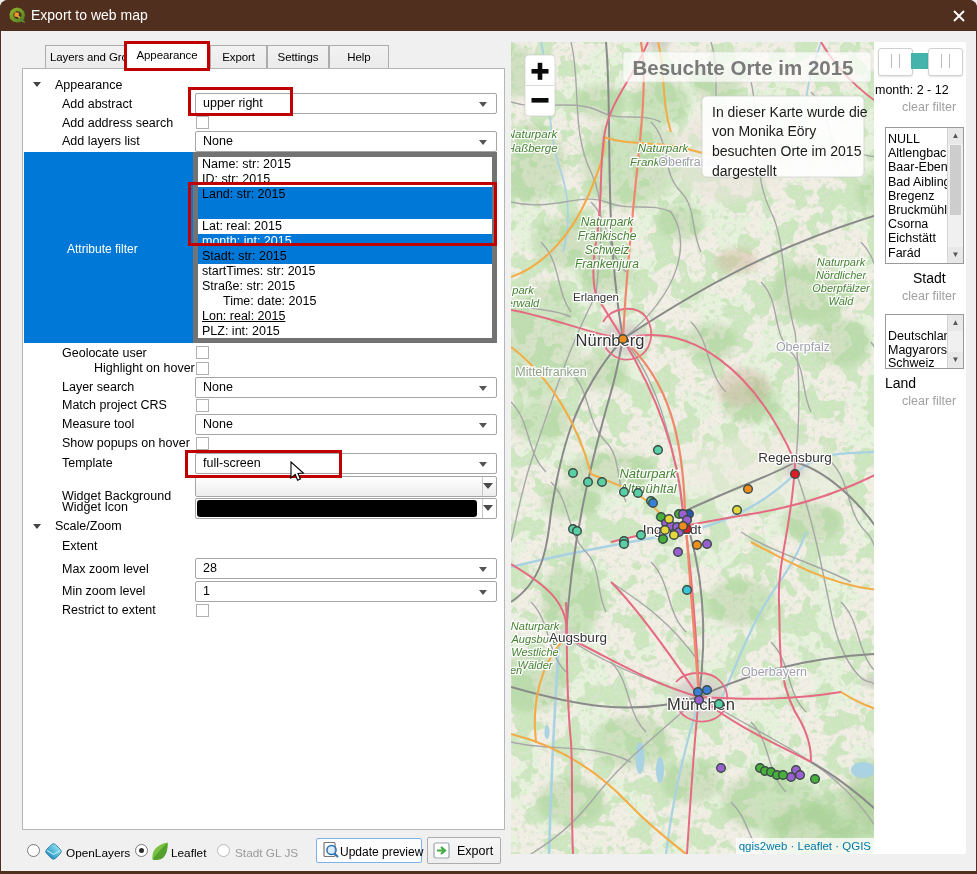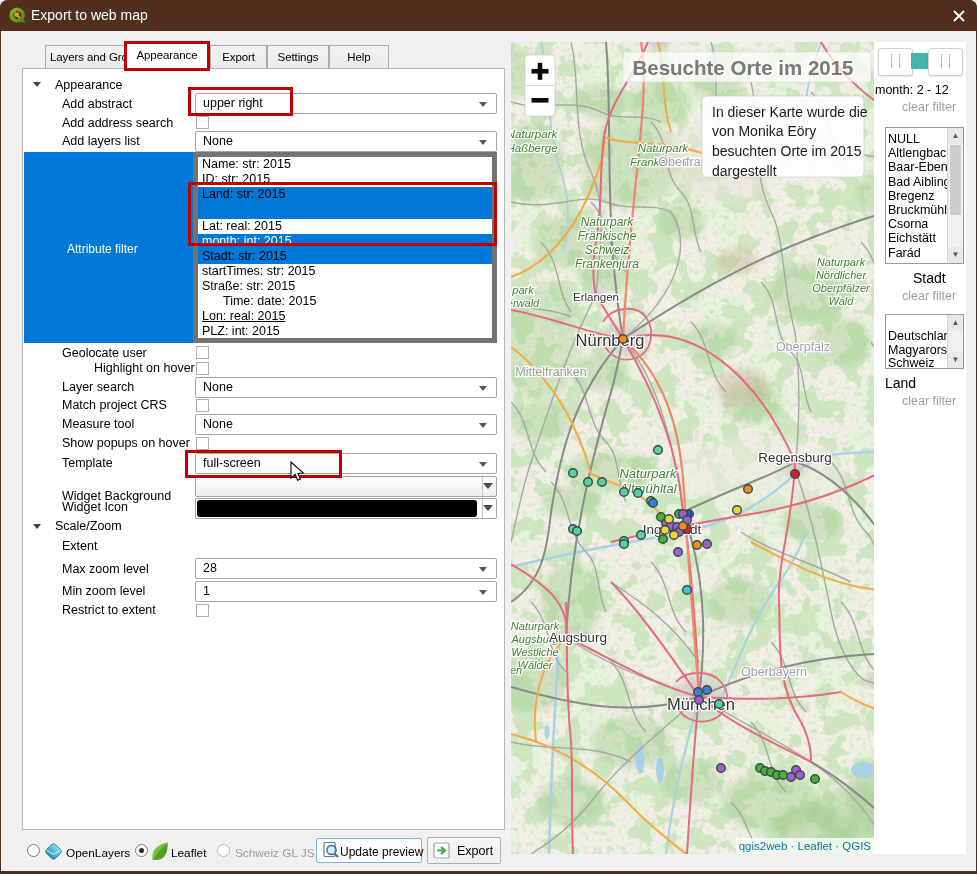--- a/index.html
+++ b/index.html
@@ -141,21 +141,21 @@
  </svg>
  <div class="lbl" style="left:66px;top:846px;font-size:11.8px;">OpenLayers</div>
  <div class="radio" style="left:135px;"></div>
  <div style="position:absolute;left:139px;top:848px;width:5px;height:5px;border-radius:50%;background:#2b2b2b;z-index:2;"></div>
  <svg style="position:absolute;left:150px;top:841px;" width="20" height="21" viewBox="0 0 20 21">
    <path d="M2.5 18.5 C1.5 10 6 4 17.5 1.5 C18 9 15 16 8 18.5 C6 19.2 4 19 2.5 18.5 Z" fill="#79c143"></path>
    <path d="M17.5 1.5 C12 7 7 12 2.5 18.5 C6.5 19.3 9.5 19 12 17.5 C16 15 18 9 17.5 1.5 Z" fill="#54a02c"></path>
  </svg>
  <div class="lbl" style="left:171px;top:846px;font-size:11.8px;">Leaflet</div>
  <div class="radio" style="left:217px;border-color:#b9b9b9;"></div>
- <div class="lbl" style="left:235px;top:846px;font-size:11.8px;color:#9a9a9a;">Schweiz GL JS</div>
+ <div class="lbl" style="left:235px;top:846px;font-size:11.8px;color:#9a9a9a;">Stadt GL JS</div>
 
  <div class="btn" style="left:316px;top:838px;width:106px;height:25px;border:1px solid #7eb4ea;background:#fdfdfd;"></div>
  <svg style="position:absolute;left:322px;top:841px;" width="18" height="19" viewBox="0 0 18 19">
    <rect x="2" y="1.5" width="11" height="14" fill="#fff" stroke="#777" stroke-width="1.2" rx="1"></rect>
    <circle cx="9.5" cy="9" r="4.6" fill="rgba(190,220,245,0.55)" stroke="#2a6fb0" stroke-width="1.5"></circle>
    <line x1="12.8" y1="12.6" x2="16" y2="16.2" stroke="#2a6fb0" stroke-width="2"></line>
  </svg>
  <div class="lbl" style="left:340px;top:845px;font-size:12px;">Update preview</div>
  <div class="btn" style="left:427px;top:837px;width:74px;height:27px;"></div>
  <svg style="position:absolute;left:433px;top:842px;" width="18" height="17" viewBox="0 0 18 17">

